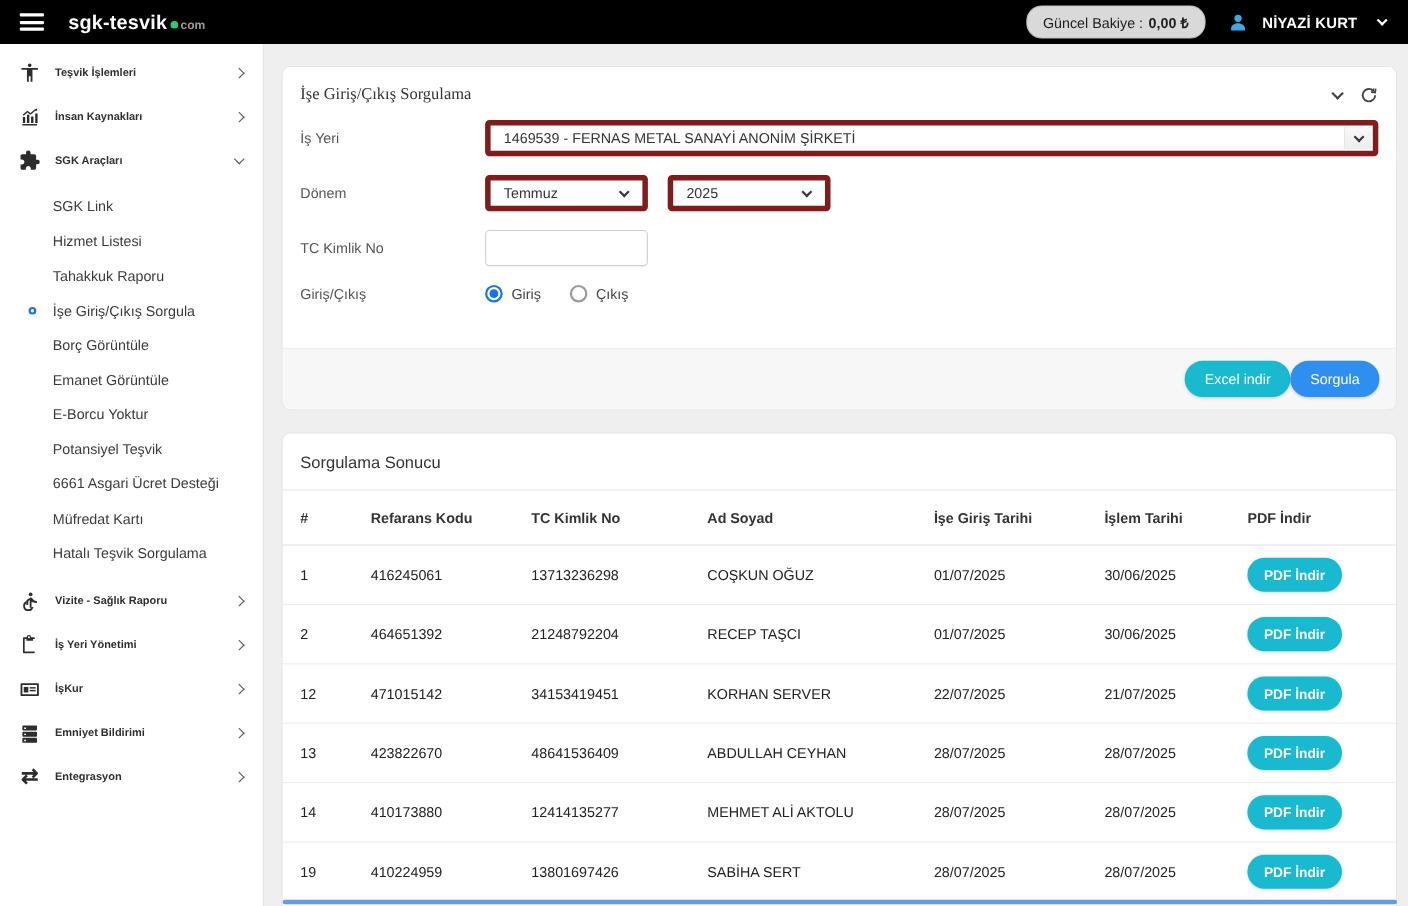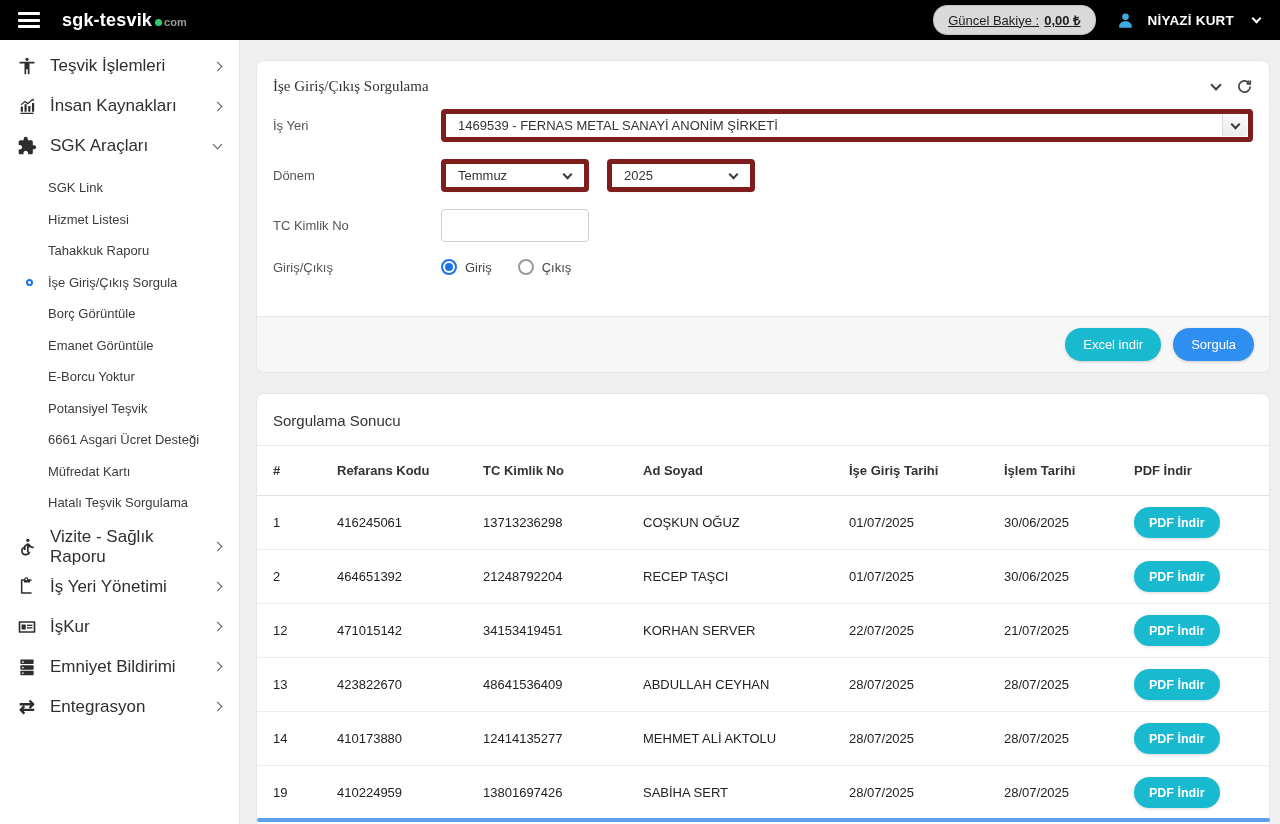--- a/index.html
+++ b/index.html
@@ -13,41 +13,41 @@
     justify-content:space-between; cursor:pointer; margin-left:4px; }
   .hamburger span { display:block; height:3px; background:#fff; border-radius:1px; }
   .logo { margin-left:22px; display:flex; align-items:baseline; cursor:pointer; }
   .logo .brand { color:#fff; font-size:18px; font-weight:700; letter-spacing:.2px; }
   .logo .dot { width:7px; height:7px; background:#2ecc71; border-radius:50%;
     display:inline-block; margin:0 2px 1px 3px; }
   .logo .tld { color:#9b9b9b; font-size:11px; font-weight:600; }
   .topbar-spacer { flex:1; }
   .balance-pill { background:#d9d9d9; border:1px solid #c2c2c2; border-radius:14px;
     padding:5px 14px; font-size:13px; color:#1d1d1d; display:flex; gap:5px;
-    align-items:center; cursor:pointer;text-decoration:underline; }
+    align-items:center; cursor:pointer; }
   .balance-pill b { font-weight:700; }
   .user-area { display:flex; align-items:center; margin-left:20px; margin-right:6px;
     cursor:pointer; gap:13px; }
   .user-name { color:#fff; font-size:13.5px; font-weight:700; letter-spacing:.2px; }
   .chev { display:inline-block; width:7px; height:7px; border-right:2px solid #fff;
     border-bottom:2px solid #fff; transform:rotate(45deg); margin-left:6px; margin-top:-4px; }
 
   
   .layout { display:flex; height:784px; }
   .sidebar { width:240px; background:#fff; border-right:1px solid #e3e3e3;
     padding-top:6px; overflow:hidden; flex:none; }
   .main { flex:1; padding:20px 10px 0 16px; position:relative; overflow:hidden; }
 
   
   .nav-item { display:flex; align-items:center; height:40px; padding:0 18px 0 16px;
     cursor:pointer; }
   .nav-item .nicon { width:22px; height:22px; margin-right:12px; display:flex;
     align-items:center; justify-content:center; color:#2d2d2d; flex:none; }
   .nav-item .nicon svg { width:20px; height:20px; fill:#2d2d2d; }
-  .nav-label { font-size:17px; font-weight:400; color:#2f2f2f; flex:1; }
+  .nav-label { font-size:10px; font-weight:700; color:#2f2f2f; flex:1; }
   .nav-chev { width:7px; height:7px; border-right:1.6px solid #5a5a5a;
     border-bottom:1.6px solid #5a5a5a; flex:none; }
   .nav-chev.right { transform:rotate(-45deg); }
   .nav-chev.down  { transform:rotate(45deg); margin-top:-3px; }
   .subnav { padding:6px 0 8px 0; }
   .sub-item { position:relative; height:31.5px; display:flex; align-items:center;
     padding-left:48px; font-size:13px; color:#3b3b3b; cursor:pointer; }
   .sub-item .marker { display:none; position:absolute; left:26px; width:7px; height:7px;
     border:2px solid #1a73e8; border-radius:50%; }
   .sub-item.active .marker { display:block; }
@@ -84,21 +84,21 @@
   .radio-opt { display:flex; align-items:center; gap:8px; cursor:pointer; }
   .radio-circ { width:16px; height:16px; border-radius:50%; flex:none; position:relative; }
   .radio-circ.on { border:2px solid #1a73e8; }
   .radio-circ.on::after { content:""; position:absolute; inset:2px; background:#1a73e8;
     border-radius:50%; }
   .radio-circ.off { border:2px solid #9a9a9a; }
   .radio-label { font-size:13px; color:#444; }
   .form-spacer { height:24px; }
   .panel-footer { border-top:1px solid #e7e7e7; background:#f7f7f7;
     border-radius:0 0 8px 8px; padding:11px 15px; display:flex;
-    justify-content:flex-end; gap:12px; }
+    justify-content:flex-end; }
   .btn { border:none; border-radius:17px; height:33px; padding:0 18px; color:#fff;
     font-size:13px; font-weight:500; font-family:"Liberation Sans",sans-serif;
     cursor:pointer; box-shadow:0 1px 3px rgba(0,0,0,.18); }
   .btn.teal { background:#19b9cf; }
   .btn.blue { background:#2f8ff0; }
 
   
   .results-panel { margin-top:20px; height:460px; }
   .results-header { padding:18px 16px 15px 16px; border-bottom:1px solid #e8e8e8; }
   table { width:100%; border-collapse:collapse; font-size:13px; }

